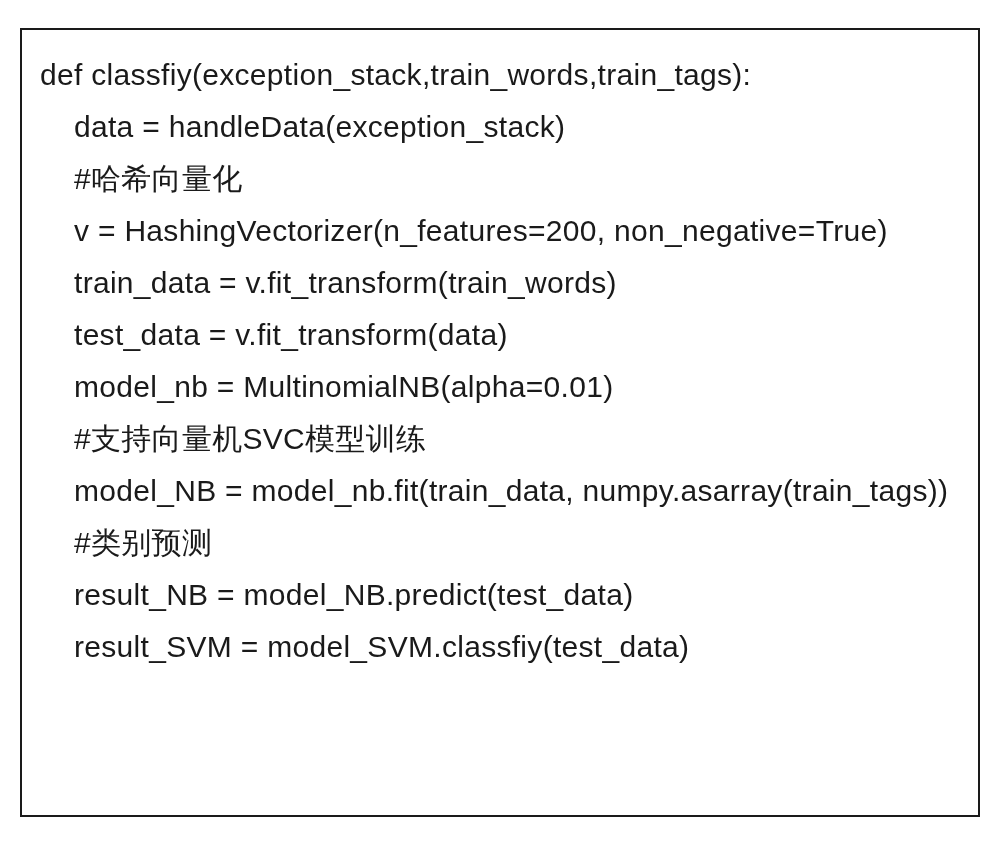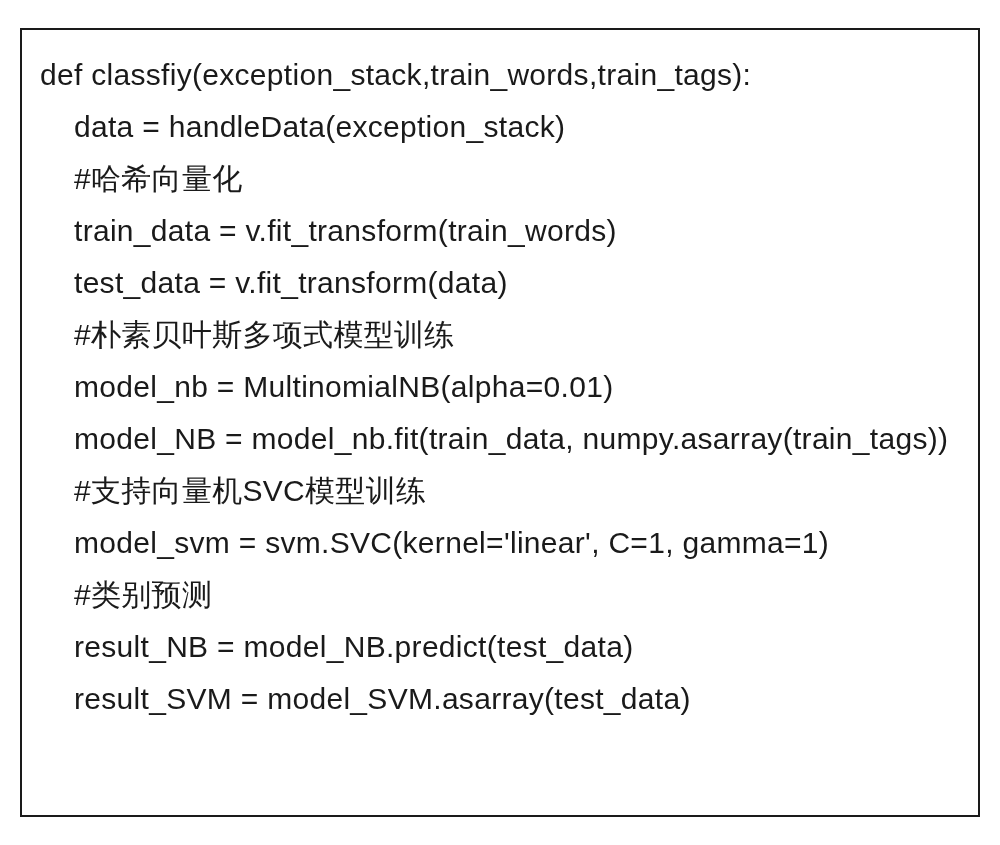--- a/index.html
+++ b/index.html
@@ -42,23 +42,22 @@
       margin-bottom: 0;
     }
   </style>
 </head>
 <body>
 
 <div class="code-container">
   <div class="code-line">def classfiy(exception_stack,train_words,train_tags):</div>
   <div class="code-line indent">data = handleData(exception_stack)</div>
   <div class="code-line indent">#哈希向量化</div>
+  <div class="code-line indent">v = HashingVectorizer(n_features=200, non_negative=True)</div>
   <div class="code-line indent">train_data = v.fit_transform(train_words)</div>
   <div class="code-line indent">test_data = v.fit_transform(data)</div>
-  <div class="code-line indent">#朴素贝叶斯多项式模型训练</div>
   <div class="code-line indent">model_nb = MultinomialNB(alpha=0.01)</div>
+  <div class="code-line indent">#支持向量机SVC模型训练</div>
   <div class="code-line indent">model_NB = model_nb.fit(train_data, numpy.asarray(train_tags))</div>
-  <div class="code-line indent">#支持向量机SVC模型训练</div>
-  <div class="code-line indent">model_svm = svm.SVC(kernel='linear', C=1, gamma=1)</div>
   <div class="code-line indent">#类别预测</div>
   <div class="code-line indent">result_NB = model_NB.predict(test_data)</div>
-  <div class="code-line indent">result_SVM = model_SVM.asarray(test_data)</div>
+  <div class="code-line indent">result_SVM = model_SVM.classfiy(test_data)</div>
 </div>
 
 </body></html>

